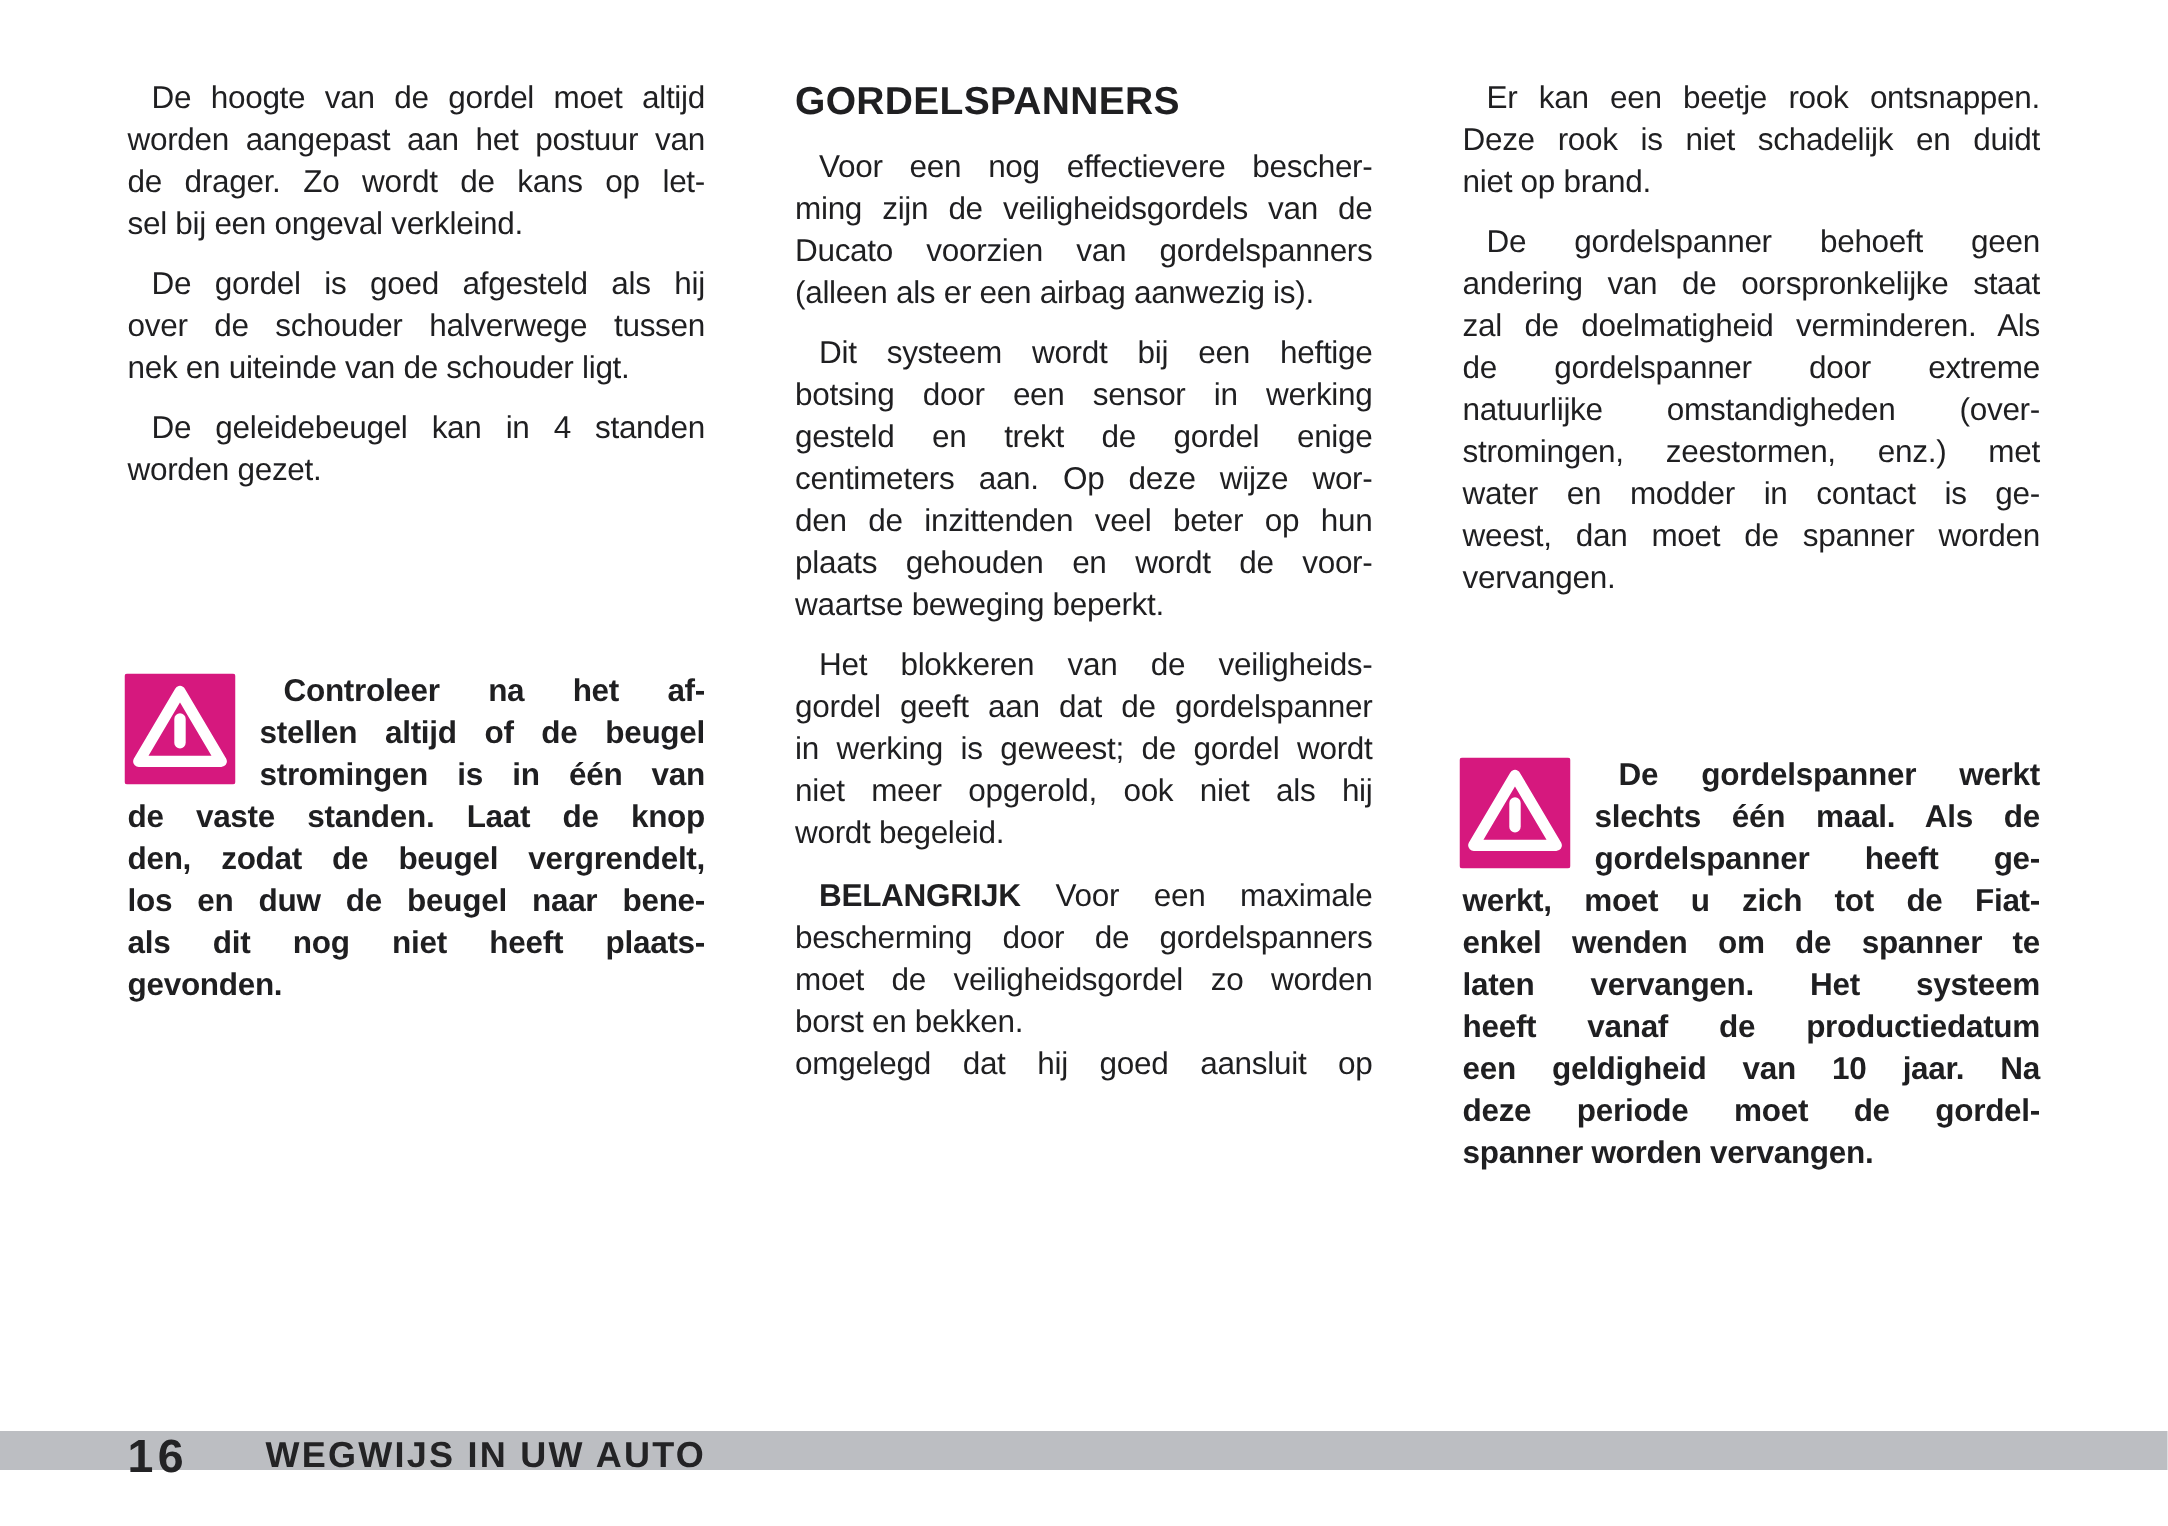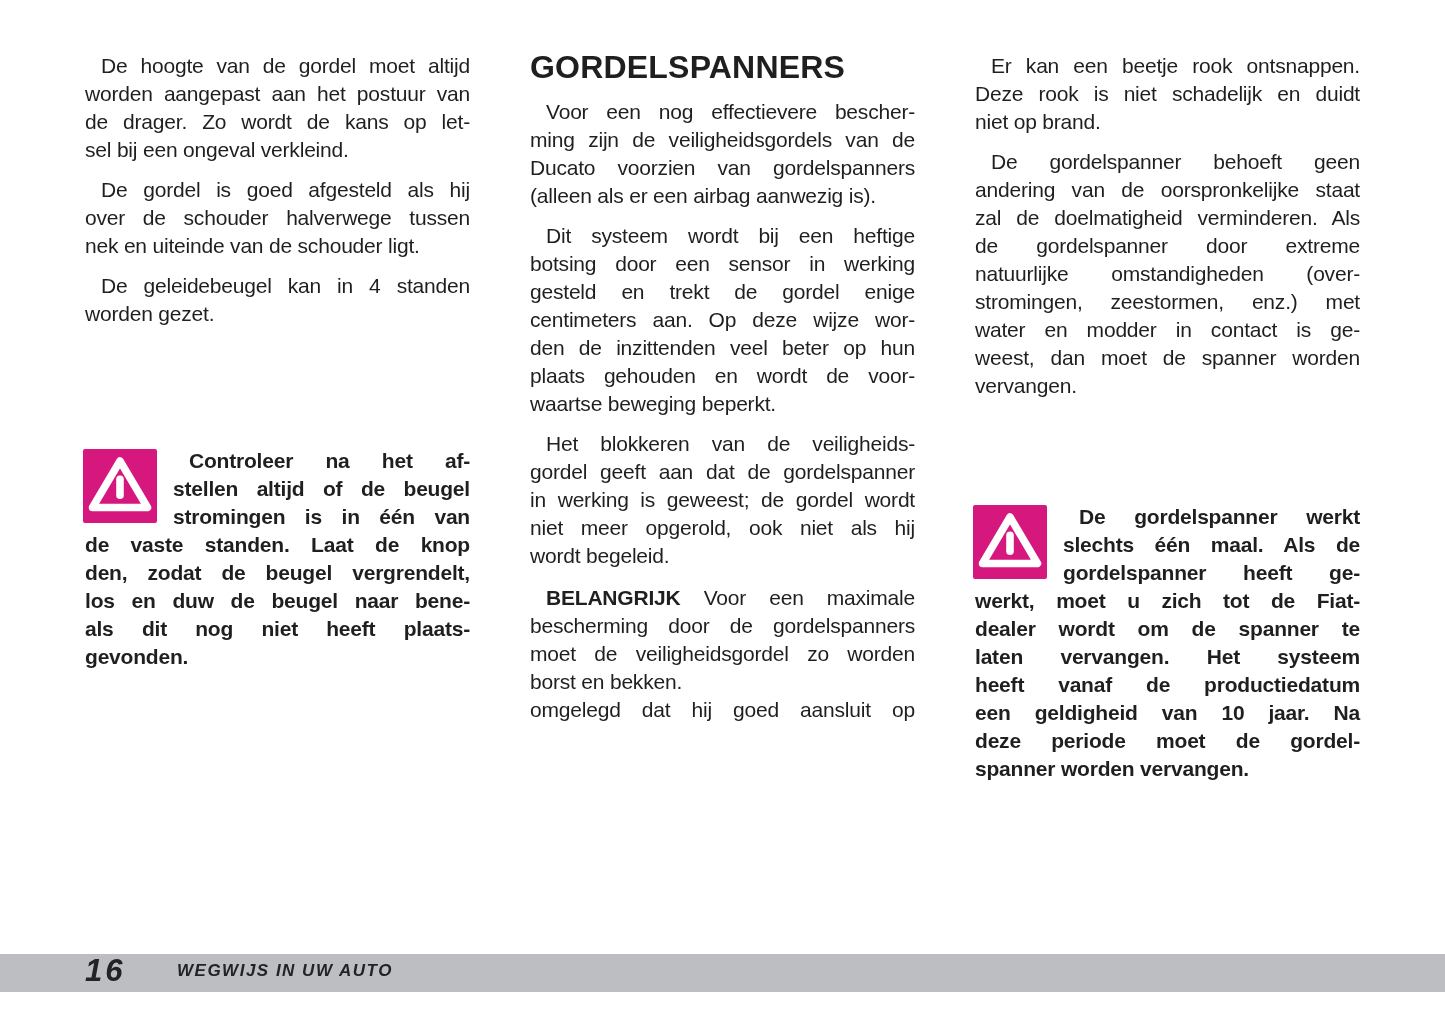--- a/index.html
+++ b/index.html
@@ -24,21 +24,21 @@
     line-height: 28px;
     text-align: justify;
     letter-spacing: -0.2px;
     white-space: normal;
   }
   .jf { text-align-last: justify; }
   .fi { text-indent: 16px; }
   .iw { margin-left: 88px; }
 
   .heading {
-    font-size: 32px;
+    font-size: 26px;
     font-weight: bold;
     letter-spacing: 0.2px;
     line-height: 30px;
     margin: 0 0 16px 0;
   }
 
   .warning { position: relative; font-weight: bold; }
   .warning .icon-box {
     position: absolute;
     left: -2px; top: 2px;
@@ -47,37 +47,36 @@
   .warning .icon-box svg { display: block; width: 74px; height: 74px; }
   #warning1 { margin-top: 119px; }
   #warning2 { margin-top: 103px; }
 
   .imp-extra { margin-top: 14px; }
   .para b { font-weight: bold; }
 
   .footer-bar {
     position: absolute;
     left: 0; right: 0;
-    top: 954px; height: 38px;
+    top: 954px; height: 26px;
     background: var(--footer-gray, #bcbec2);
-    font-style: italic;
   }
   .footer-bar .pagenum {
     position: absolute;
     left: 85px; top: 0;
     font-size: 31px;
     font-weight: bold;
     letter-spacing: 3px;
     line-height: 34px;
     color: #232325;
   }
   .footer-bar .sect {
     position: absolute;
     left: 177px; top: 0;
-    font-size: 17px;
+    font-size: 24px;
     font-weight: bold;
     letter-spacing: 1.5px;
     line-height: 34px;
     color: #232325;
   }
 </style>
 </head>
 <body>
 
 <div class="page">
@@ -177,21 +176,21 @@
           <rect width="74" height="74" rx="2" style="fill:var(--warning-pink,#d6187e)"></rect>
           <path d="M37 12 L64.5 58.5 H9.5 Z" fill="none" stroke="#ffffff" stroke-width="7.5" stroke-linejoin="round"></path>
           <rect x="33.2" y="26.5" width="7.6" height="23.5" rx="3.8" fill="#ffffff"></rect>
         </svg>
       </span>
       <div class="warning-text">
           <div class="tl jf iw fi">De gordelspanner werkt</div>
           <div class="tl jf iw">slechts één maal. Als de</div>
           <div class="tl jf iw">gordelspanner heeft ge-</div>
           <div class="tl jf">werkt, moet u zich tot de Fiat-</div>
-          <div class="tl jf">dealer wordt om de spanner te</div>
+          <div class="tl jf">enkel wenden om de spanner te</div>
           <div class="tl jf">laten vervangen. Het systeem</div>
           <div class="tl jf">heeft vanaf de productiedatum</div>
           <div class="tl jf">een geldigheid van 10 jaar. Na</div>
           <div class="tl jf">deze periode moet de gordel-</div>
           <div class="tl">spanner worden vervangen.</div>
         </div>
     </div>
   </div>
 
   <div class="footer-bar">

